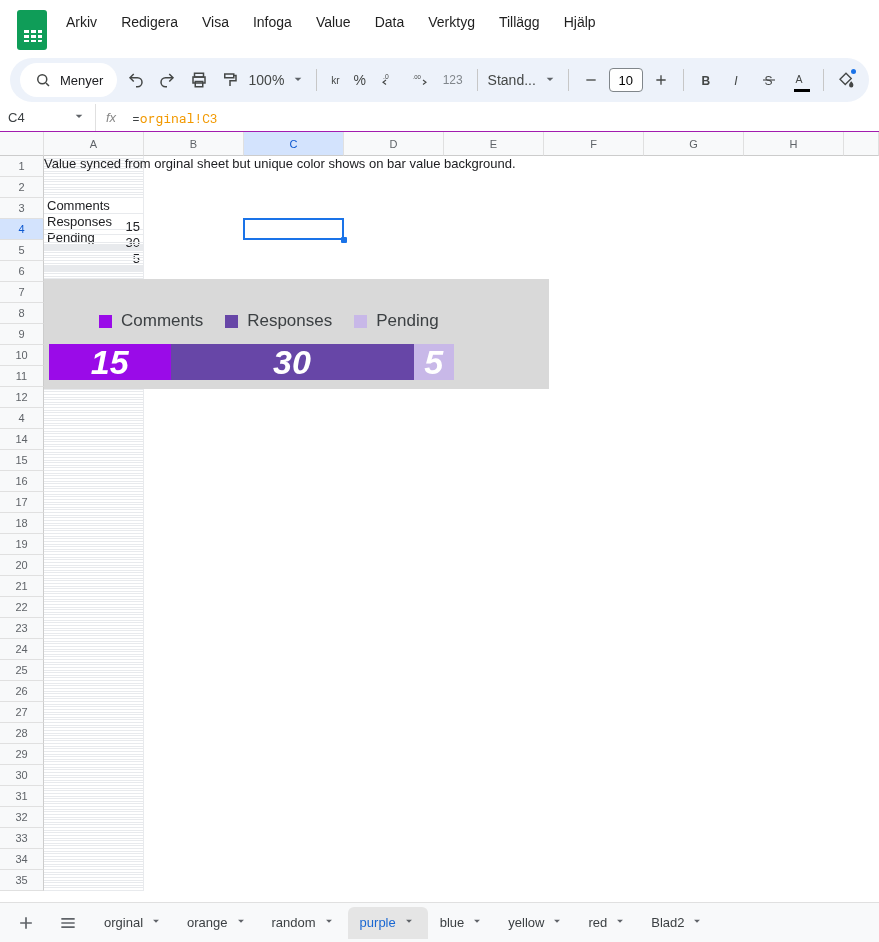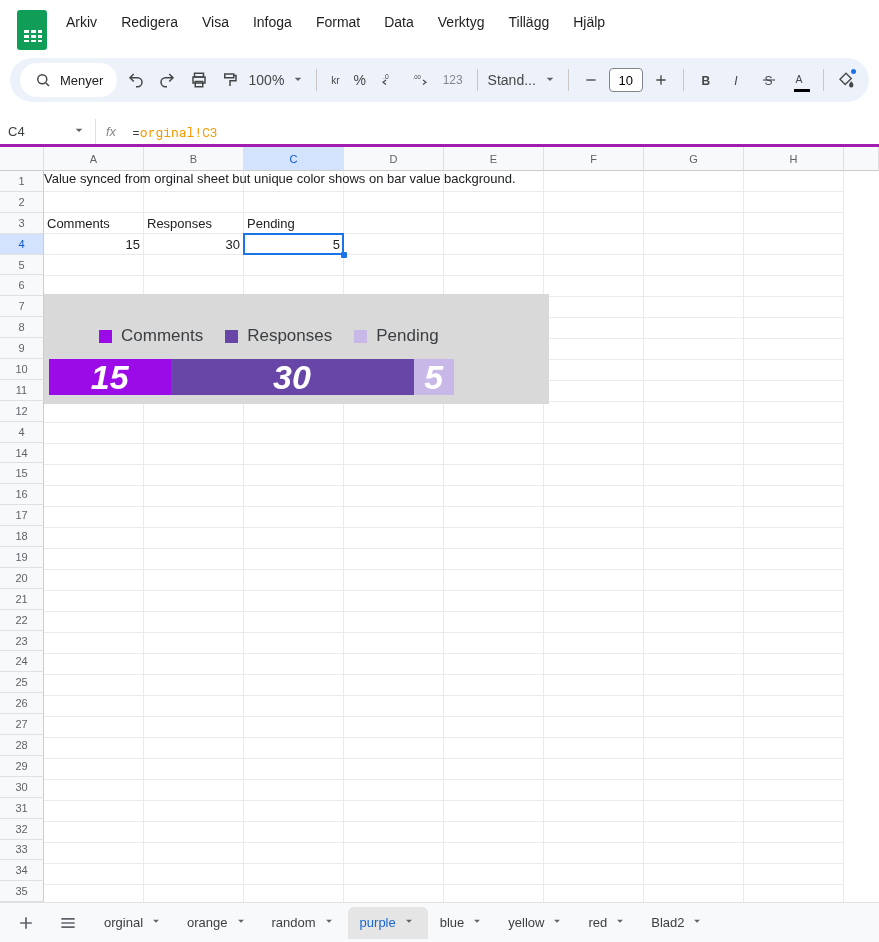--- a/index.html
+++ b/index.html
@@ -37,39 +37,39 @@
   .size-input { width: 34px; height: 24px; border: 1px solid #80868b; border-radius: 4px; text-align: center; font-size: 13px; }
   .pm-btn { width:24px; height:24px; display:flex; align-items:center; justify-content:center; }
 
   .paint-bucket { position: relative; }
   .paint-bucket .dot{ position:absolute; right:3px; top:3px; width:5px;height:5px;background:#1a73e8; border-radius:50%;}
 
   .text-color-underline { height:3px; background:#000; width:16px; position:absolute; bottom:2px; left:6px;}
   .rel { position:relative; }
 
   
-  .formula-row { display:flex; align-items:center; border-bottom:3px solid #a21caf; height:28px; margin-top:17px;justify-content:center; }
+  .formula-row { display:flex; align-items:center; border-bottom:1px solid #a21caf; height:28px; margin-top:2px;justify-content:center; }
   .name-box { width:96px; display:flex; align-items:center; justify-content:space-between; padding:0 8px; font-size:13px; color:#3c4043; border-right:1px solid #e0e0e0; height:100%; }
   .fx { width:30px; display:flex; align-items:center; justify-content:center; font-style:italic; color:#888; }
   .formula-input { flex:1; padding:0 6px; font-family: "Roboto Mono", monospace; font-size:13px; display:flex; align-items:center; }
   .fm-eq { color:#3c4043; }
   .fm-ref { color:#f29900; }
 
   
   .sheet-area { flex:1; overflow:hidden; display:flex; flex-direction:column; }
   .col-headers { display:flex; height:24px; background:#fff; }
   .corner { width:44px; border-right:1px solid #e0e0e0; border-bottom:1px solid #ccc; background:#f8f9fa;}
   .col-h { width:100px; border-right:1px solid #e0e0e0; border-bottom:1px solid #ccc; background:#f8f9fa; display:flex; align-items:center; justify-content:center; font-size:11px; color:#5f6368;}
   .col-h.sel { background:#d3e3fd; color:#0b57d0;}
   .grid-body { flex:1; display:flex; overflow:hidden; }
   .row-headers { display:flex; flex-direction:column; }
   .row-h { height:21px; width:44px; border-right:1px solid #ccc; border-bottom:1px solid #e0e0e0; background:#f8f9fa; display:flex; align-items:center; justify-content:center; font-size:11px; color:#5f6368;}
   .row-h.sel { background:#d3e3fd; color:#0b57d0;}
   .cells { position:relative; flex:1; }
-  .row { display:flex; height:21px; }
+  .row { display:flex; height:21px;flex-direction:column; }
   .cell { width:100px; height:21px; border-right:1px solid #e8eaed; border-bottom:1px solid #e8eaed; padding:0 3px; font-size:13px; display:flex; align-items:center; overflow:visible; white-space:nowrap;}
   .cell.num { justify-content:flex-end; }
   .a1span { position:absolute; left:0; top:0; white-space:nowrap; }
 
   .sel-border { position:absolute; border:2px solid #1a73e8; pointer-events:none; }
   .sel-handle { position:absolute; width:6px; height:6px; background:#1a73e8; border-radius:1px; }
 
   
   .chart { position:absolute; background:#d9d9d9; }
   .legend { position:absolute; display:flex; gap:22px; align-items:center; font-size:17px; color:#3c4043;}
@@ -92,21 +92,21 @@
 <div class="titlebar">
   <div class="logo-wrap">
       <div class="logo"></div>
     </div>
   <div class="title-col">
     <div class="menubar">
       <span class="menu-item">Arkiv</span>
       <span class="menu-item">Redigera</span>
       <span class="menu-item">Visa</span>
       <span class="menu-item">Infoga</span>
-      <span class="menu-item">Format</span>
+      <span class="menu-item">Value</span>
       <span class="menu-item">Data</span>
       <span class="menu-item">Verktyg</span>
       <span class="menu-item">Tillägg</span>
       <span class="menu-item">Hjälp</span>
     </div>
   </div>
 </div>
 
 <div class="toolbar">
   <div class="menyer">

